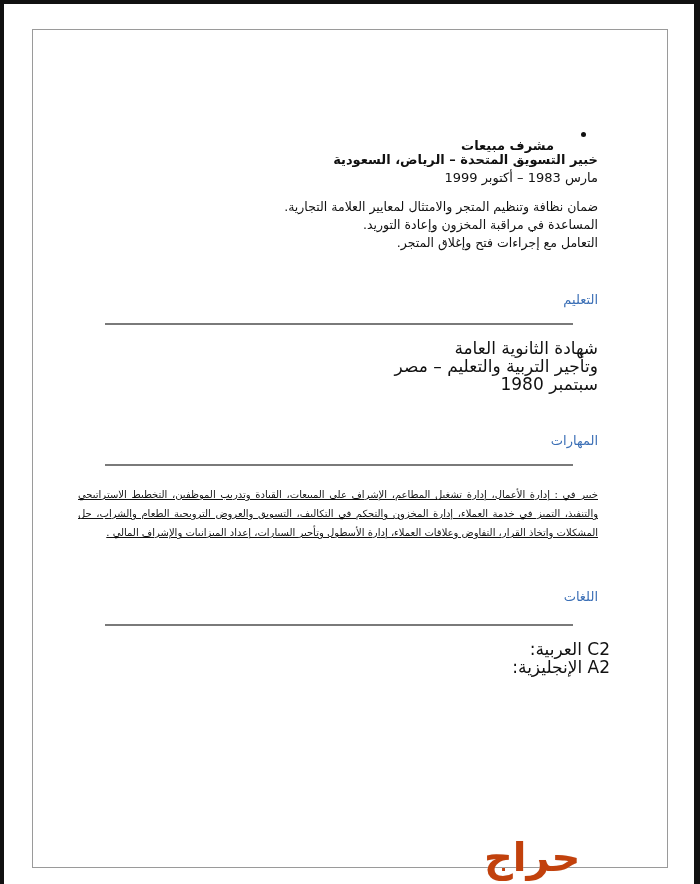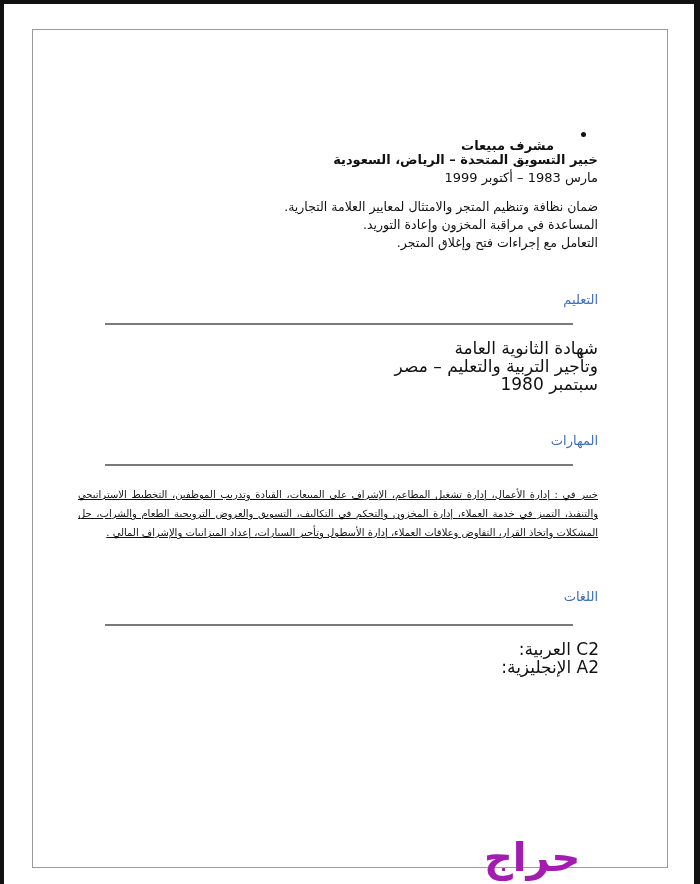--- a/index.html
+++ b/index.html
@@ -62,21 +62,21 @@
       right: 96px; top: 481px;
       width: 520px;
       font-size: 10px; line-height: 19px;
       text-align: justify;
       white-space: normal;
       text-decoration: underline;
     }
     .lang-row { white-space: nowrap; }
     .watermark {
       position: absolute; left: 480px; top: 830px;
-      font-size: 40px; font-weight: bold; color: #a21caf;
+      font-size: 40px; font-weight: bold; color: #c2410c;
       direction: rtl; letter-spacing: 2px;
       text-shadow: 0 0 1px #e6e6e6;
     }
   </style>
 </head>
 <body>
 
 <div class="page">
   <div class="page-border"></div>
 
@@ -99,21 +99,21 @@
       <div>وتأجير التربية والتعليم – مصر</div>
       <div>سبتمبر 1980</div>
     </div>
 
     <div class="abs section-title" style="right:96px; top:429px;">المهارات</div>
     <div class="divider" style="top:460px;"></div>
     <div class="skills">خبير في :  إدارة الأعمال، إدارة تشغيل المطاعم، الإشراف على المبيعات، القيادة وتدريب الموظفين، التخطيط الاستراتيجي والتنفيذ، التميز في خدمة العملاء، إدارة المخزون والتحكم في التكاليف، التسويق والعروض الترويجية الطعام والشراب، حل المشكلات واتخاذ القرار، التفاوض وعلاقات العملاء، إدارة الأسطول وتأجير السيارات، إعداد الميزانيات والإشراف المالي .</div>
 
     <div class="abs section-title" style="right:96px; top:585px;">اللغات</div>
     <div class="divider" style="top:620px;"></div>
-    <div class="abs block" style="right:95px; top:636px;">
+    <div class="abs block" style="right:84px; top:636px;">
       <div class="lang-row">
         <span>C2</span>
         <span>العربية:</span>
       </div>
       <div class="lang-row">
         <span>A2</span>
         <span>الإنجليزية:</span>
       </div>
     </div>
   </div>

